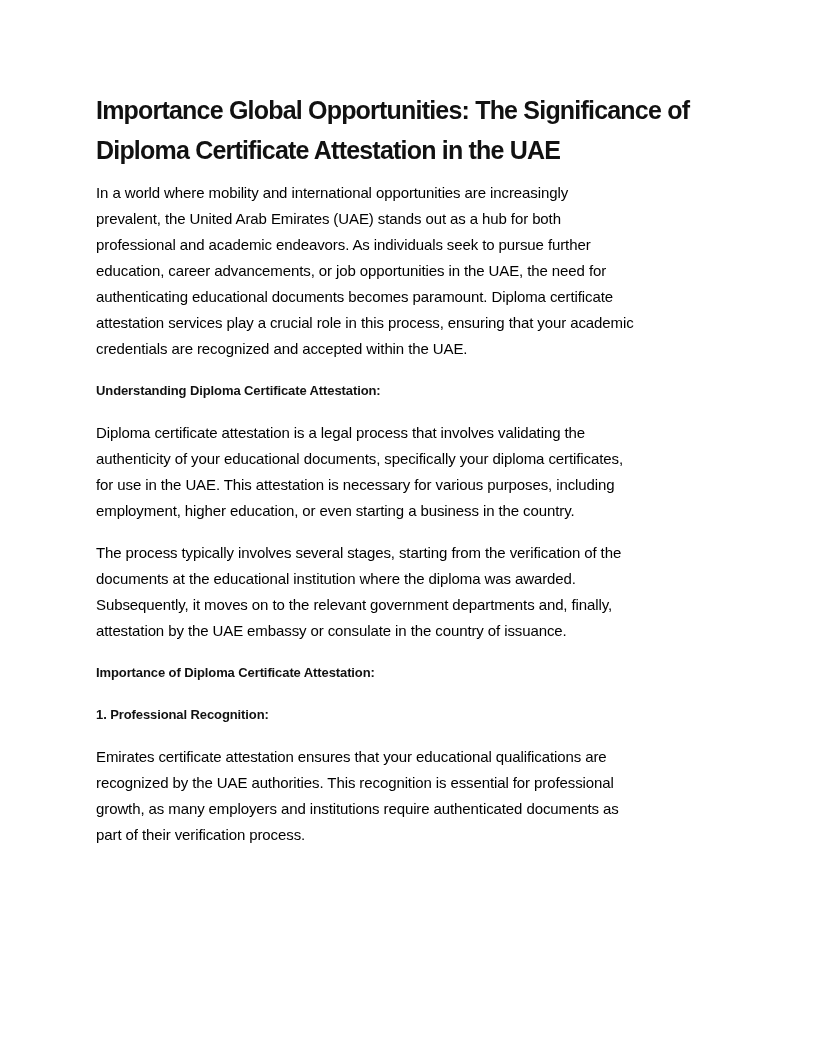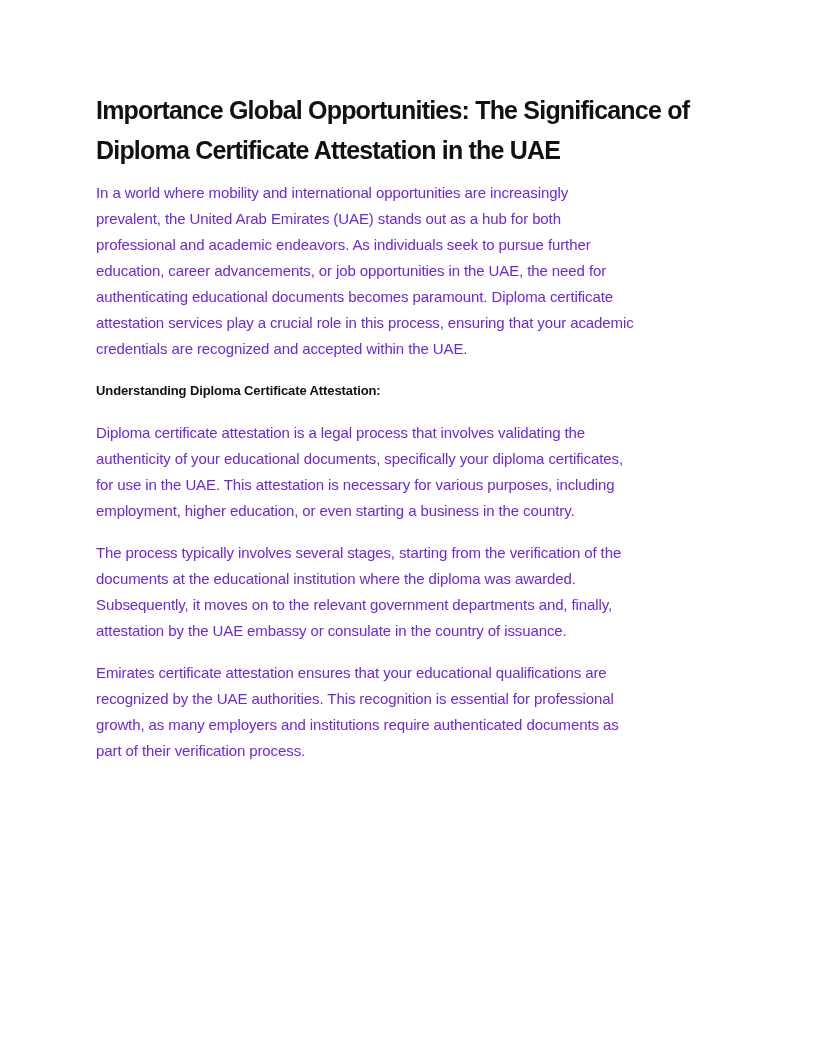--- a/index.html
+++ b/index.html
@@ -26,21 +26,21 @@
     letter-spacing: -0.8px;
     color: #111111;
     white-space: pre-line;
   }
   .doc-para {
     margin: 0 0 16px 0;
     font-size: 15px;
     font-weight: 400;
     line-height: 26px;
     letter-spacing: -0.1px;
-    color: #6d28d9;
+    color: #000000;
     white-space: pre-line;
   }
   .doc-heading {
     margin: 0 0 16px 0;
     font-size: 13px;
     font-weight: 700;
     line-height: 26px;
     letter-spacing: -0.1px;
     color: #111111;
     white-space: pre-line;
@@ -67,20 +67,22 @@
   <p class="doc-para">Diploma certificate attestation is a legal process that involves validating the
 authenticity of your educational documents, specifically your diploma certificates,
 for use in the UAE. This attestation is necessary for various purposes, including
 employment, higher education, or even starting a business in the country.</p>
 
   <p class="doc-para">The process typically involves several stages, starting from the verification of the
 documents at the educational institution where the diploma was awarded.
 Subsequently, it moves on to the relevant government departments and, finally,
 attestation by the UAE embassy or consulate in the country of issuance.</p>
 
+  <h2 class="doc-heading">Importance of Diploma Certificate Attestation:</h2>
 
+  <h3 class="doc-heading">1. Professional Recognition:</h3>
 
   <p class="doc-para">Emirates certificate attestation ensures that your educational qualifications are
 recognized by the UAE authorities. This recognition is essential for professional
 growth, as many employers and institutions require authenticated documents as
 part of their verification process.</p>
 
 </div>
 
 </body></html>

